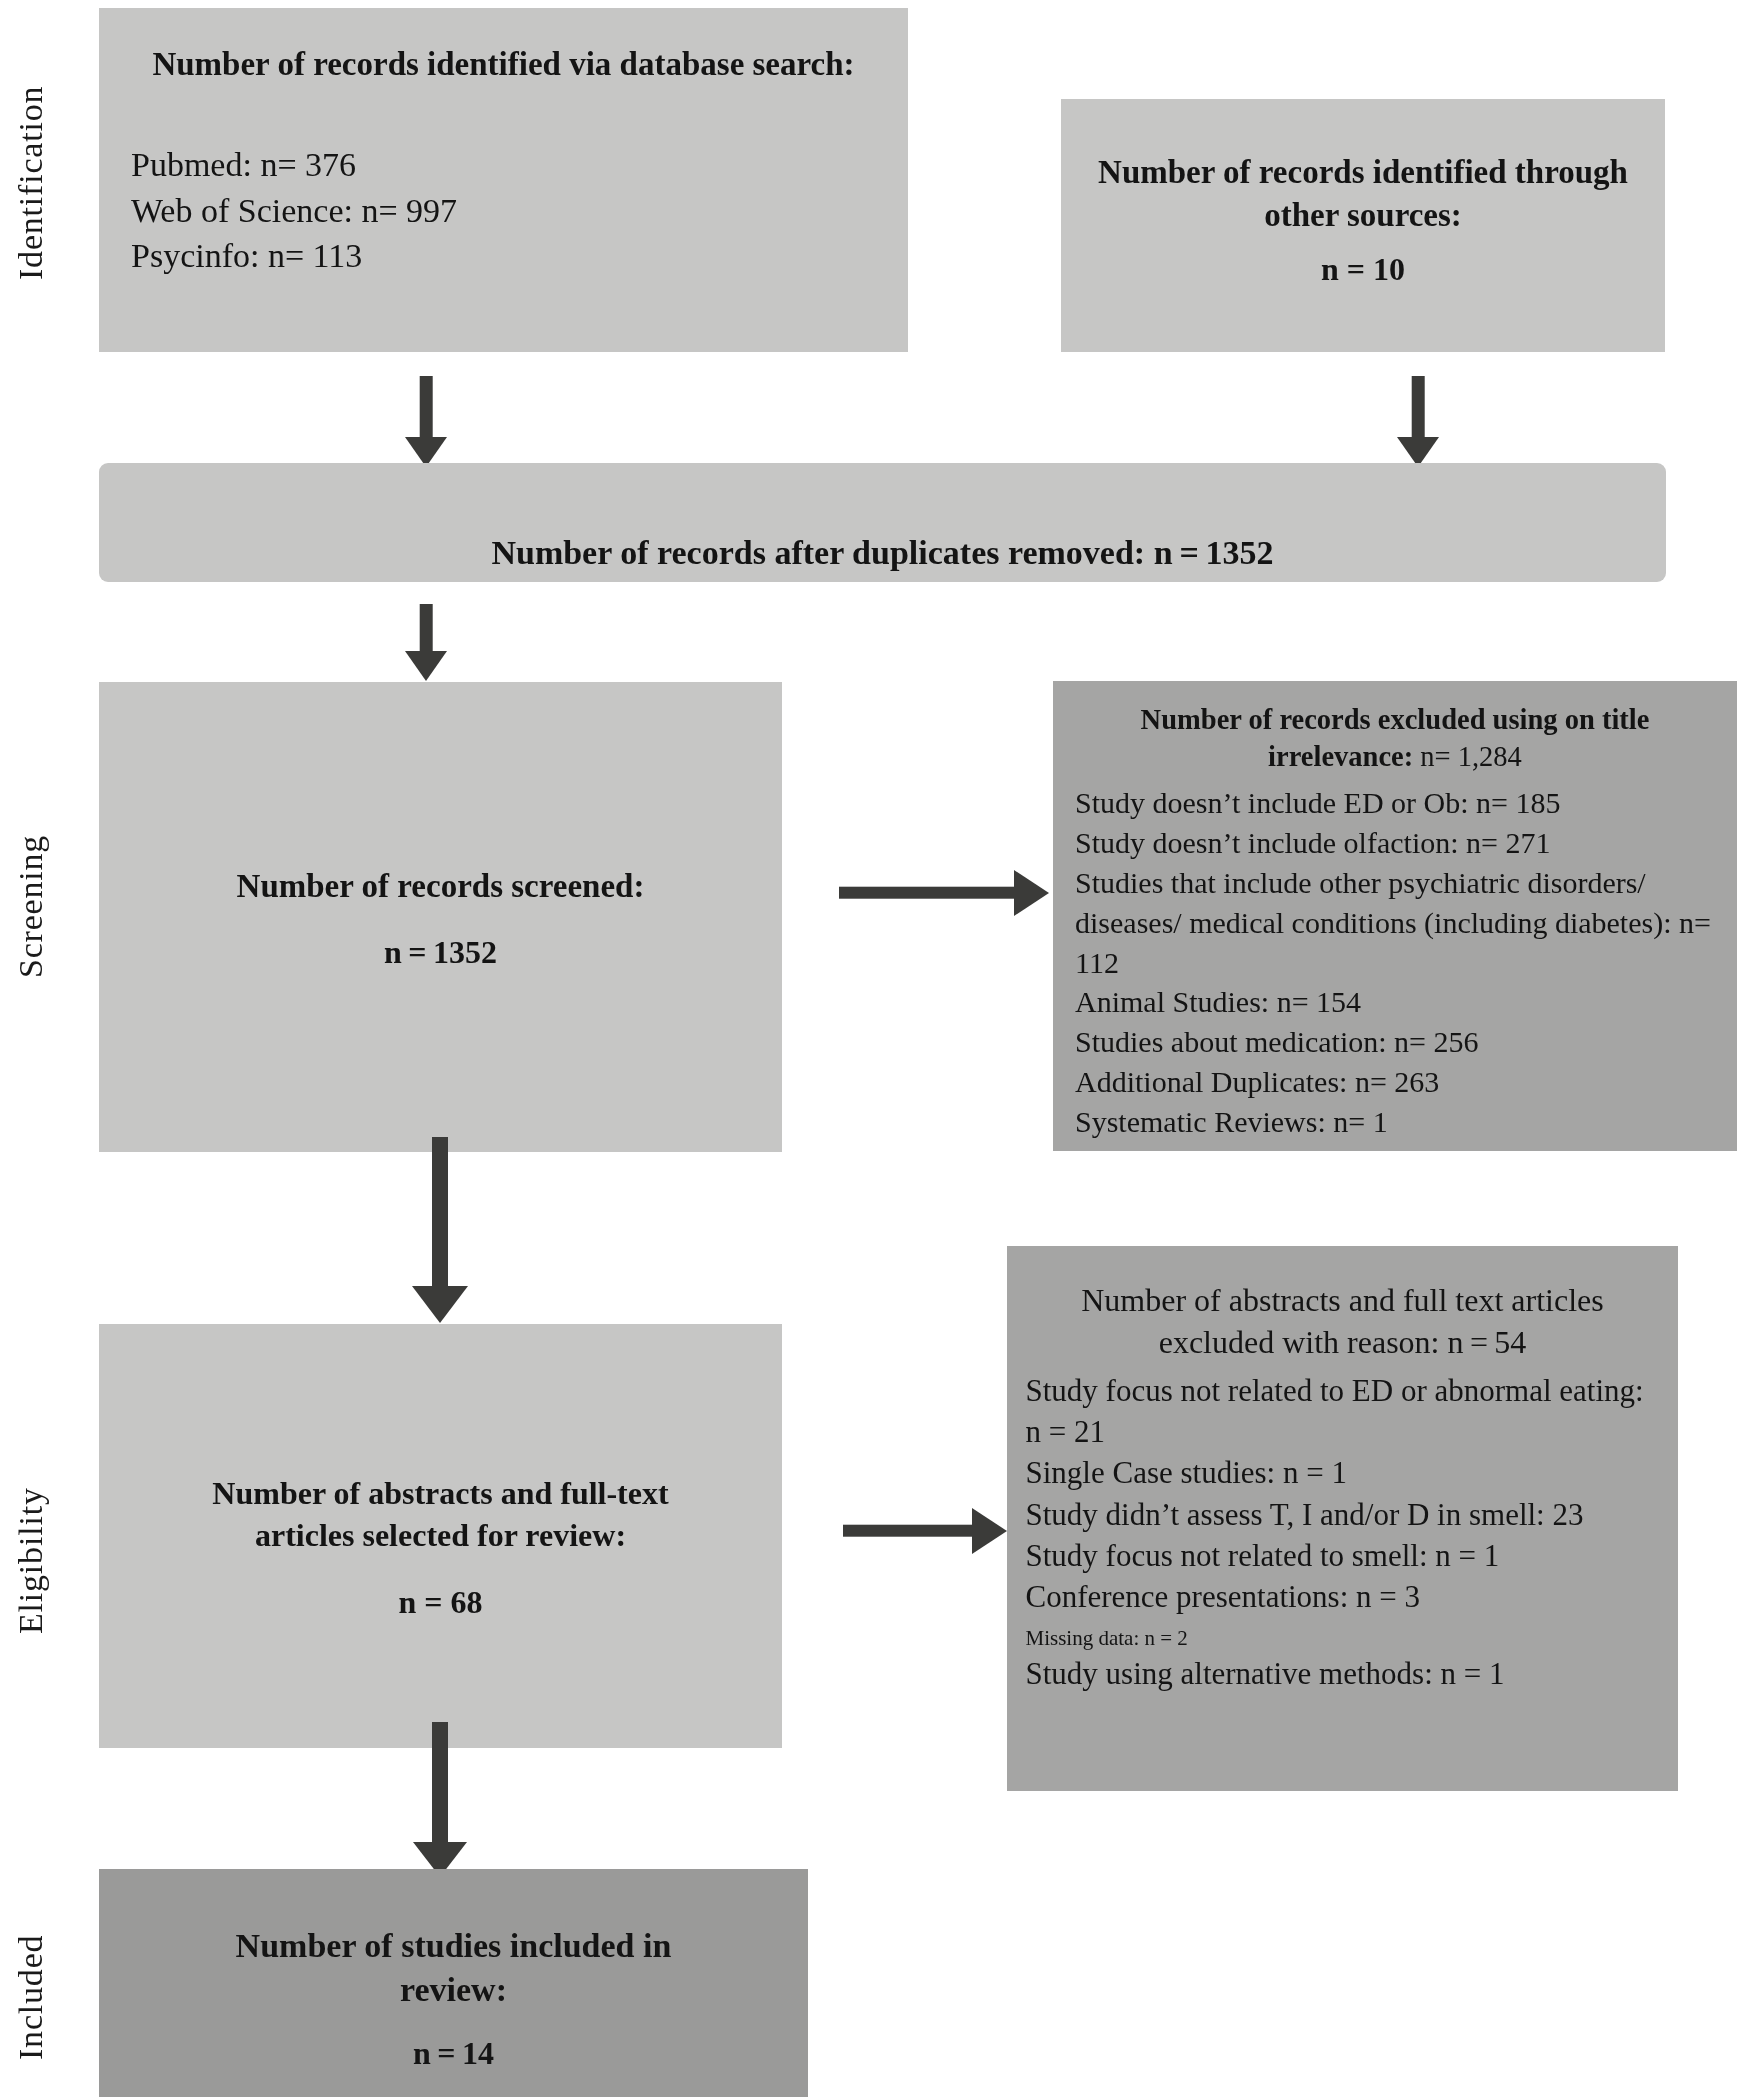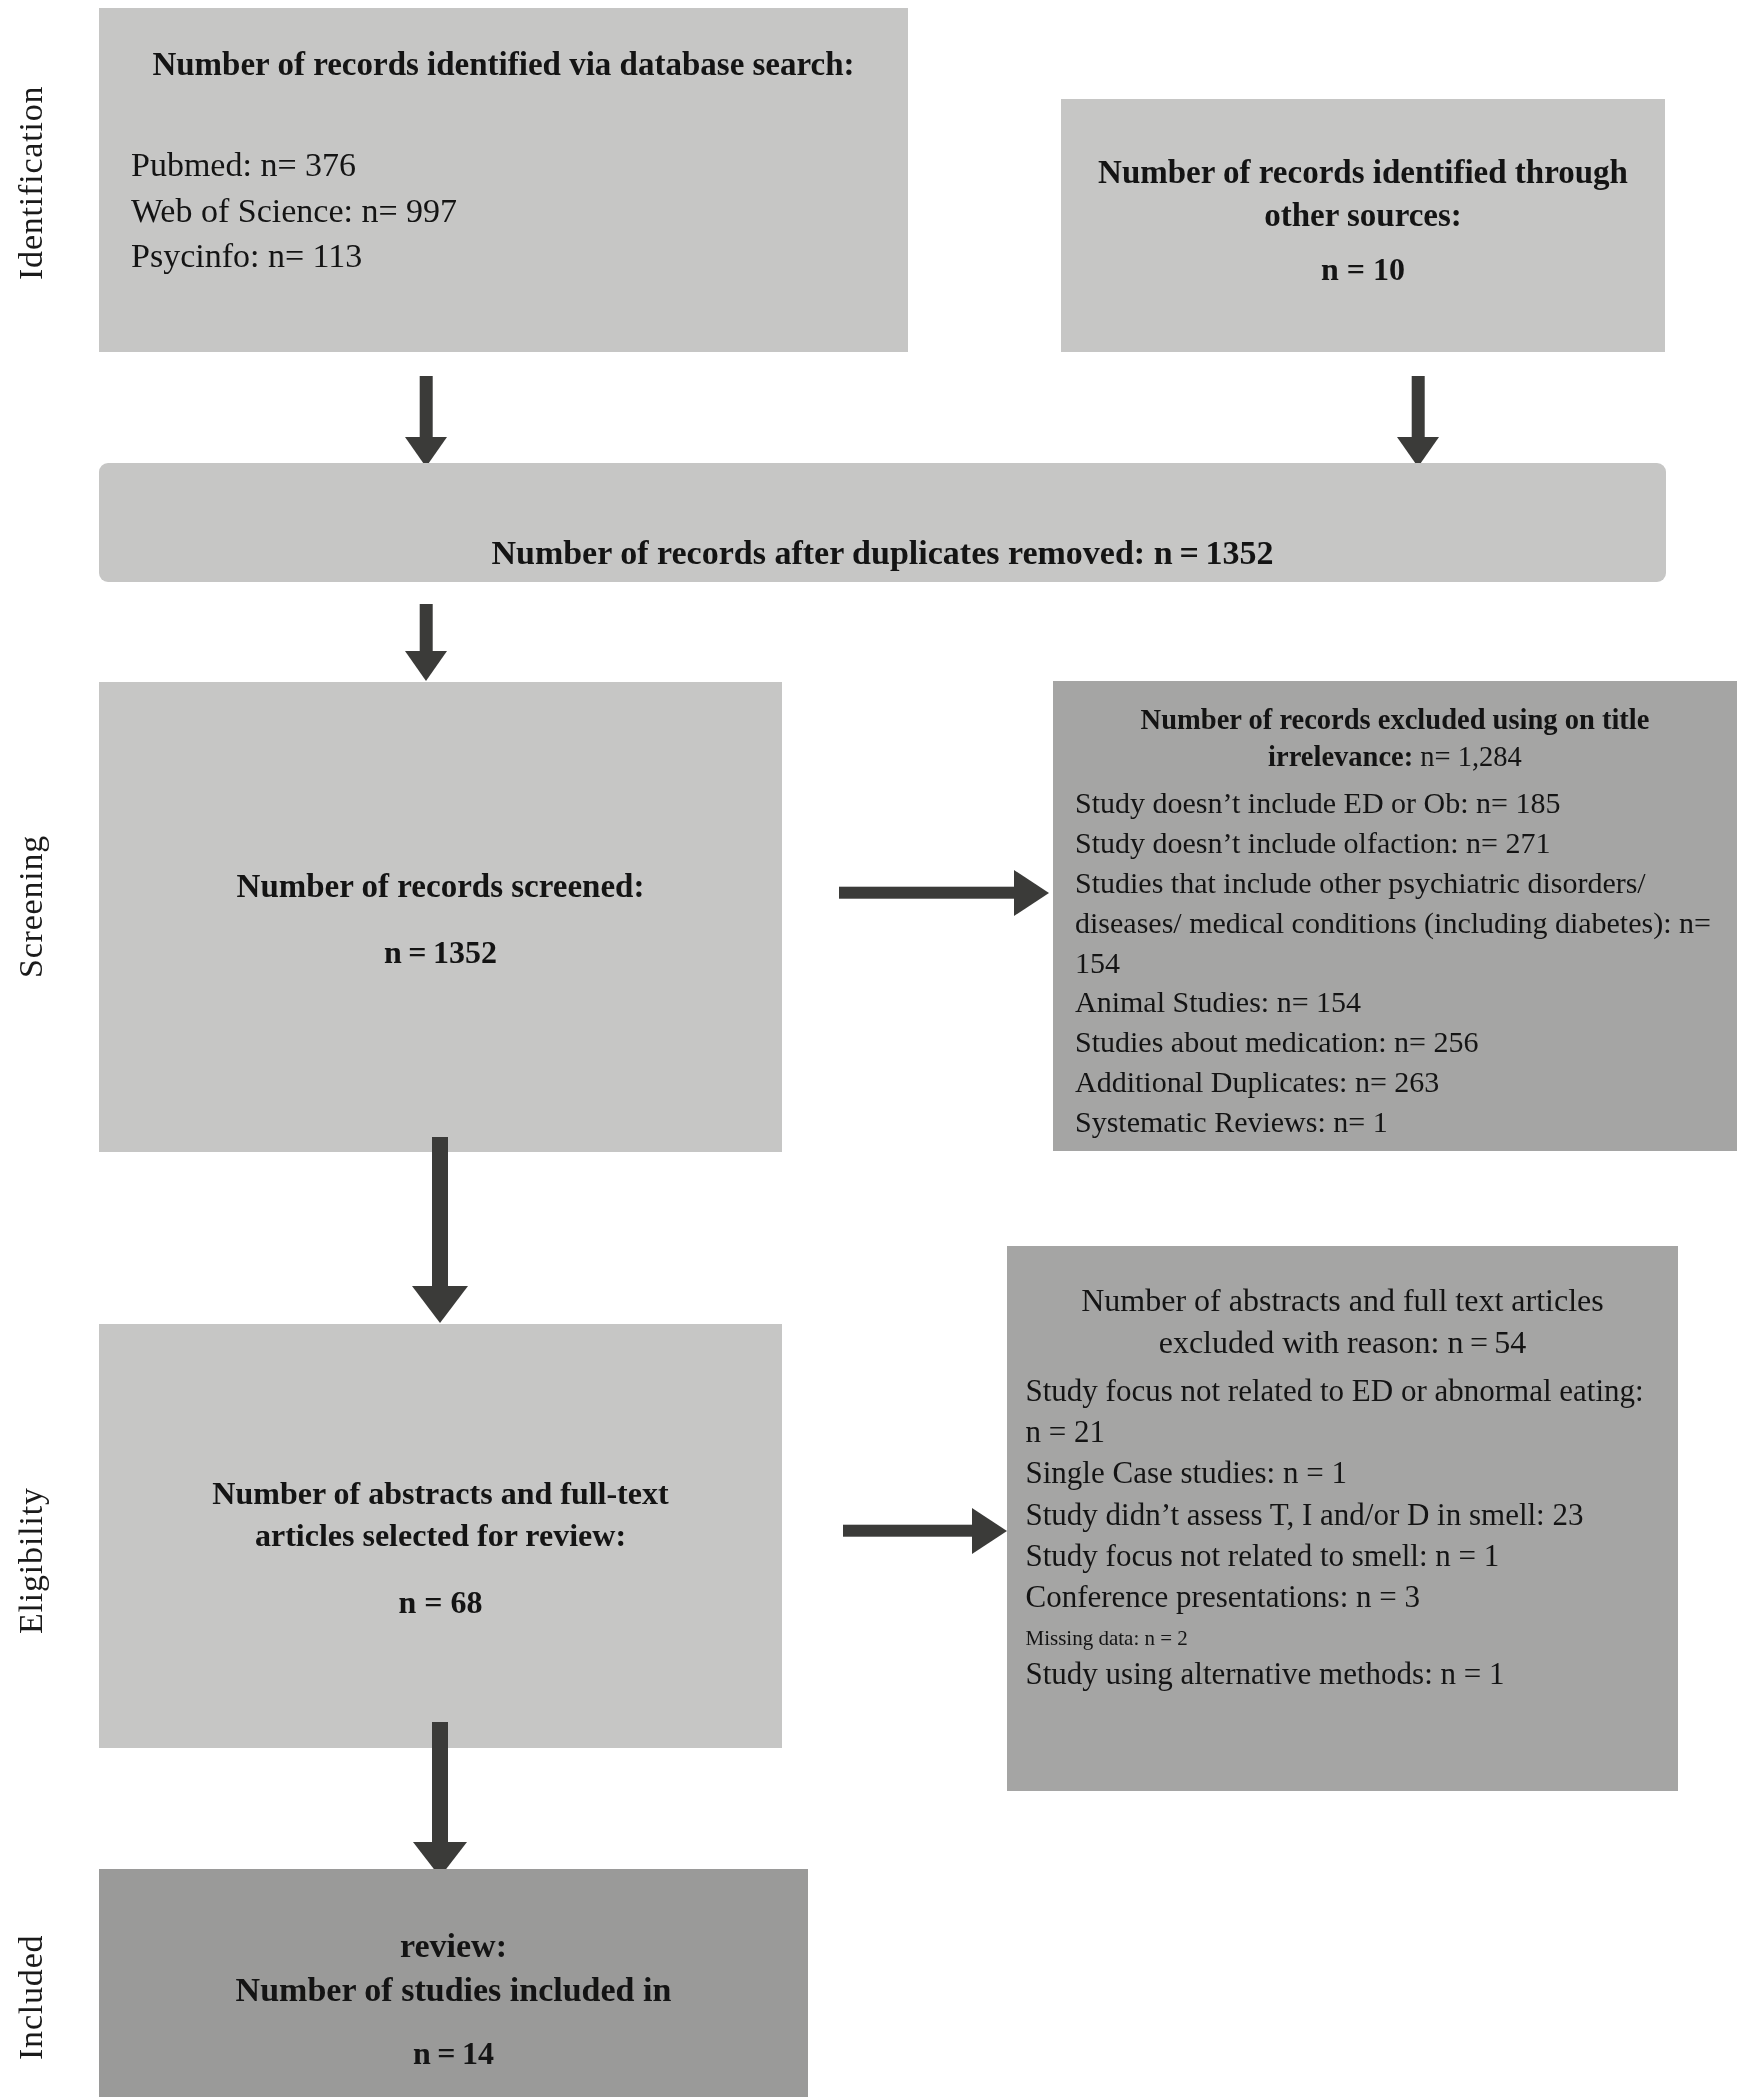--- a/index.html
+++ b/index.html
@@ -208,21 +208,21 @@
   <div class="box box-mid" style="left:1053px; top:681px; width:684px; height:470px;">
     <div class="box-inner" style="top:20px;">
       <p class="ttl" style="font-size:28.5px; padding:0 22px;">Number of records excluded using on title</p>
       <p class="ttl" style="font-size:28.5px; padding:0 22px;">
         <span>irrelevance:</span><span style="font-weight:normal;"> n= 1,284</span>
       </p>
     </div>
     <div class="box-inner" style="top:102px; padding:0 22px;">
       <p class="listline">Study doesn’t include ED or Ob: n= 185</p>
       <p class="listline">Study doesn’t include olfaction: n= 271</p>
-      <p class="listline wrap">Studies that include other psychiatric disorders/ diseases/ medical conditions (including diabetes): n= 154</p>
+      <p class="listline wrap">Studies that include other psychiatric disorders/ diseases/ medical conditions (including diabetes): n= 112</p>
       <p class="listline">Animal Studies: n= 154</p>
       <p class="listline">Studies about medication: n= 256</p>
       <p class="listline">Additional Duplicates: n= 263</p>
       <p class="listline">Systematic Reviews: n= 1</p>
     </div>
   </div>
 
   <div class="arrow-v" style="left:415px; top:1137px; width:50px; height:186px;">
     <div class="shaft" style="width:16px; height:158px;"></div>
     <div class="head" style="border-left-width:28px; border-right-width:28px; border-top-width:37px;"></div>
@@ -257,20 +257,20 @@
     </div>
   </div>
 
   <div class="arrow-v" style="left:415px; top:1722px; width:50px; height:155px;">
     <div class="shaft" style="width:16px; height:124px;"></div>
     <div class="head" style="border-left-width:27px; border-right-width:27px; border-top-width:35px;"></div>
   </div>
 
   <div class="box box-dark" style="left:99px; top:1869px; width:709px; height:228px;">
     <div class="box-inner" style="top:55px;">
+      <p class="ttl-left" style="font-size:34px;">Number of studies included in</p>
       <p class="ttl-left" style="font-size:34px;">review:</p>
-      <p class="ttl-left" style="font-size:34px;">Number of studies included in</p>
       <p class="sub" style="font-weight:bold; padding-top:8.4px;">n = 14</p>
     </div>
   </div>
 
 </div>
 
 
 </body></html>

